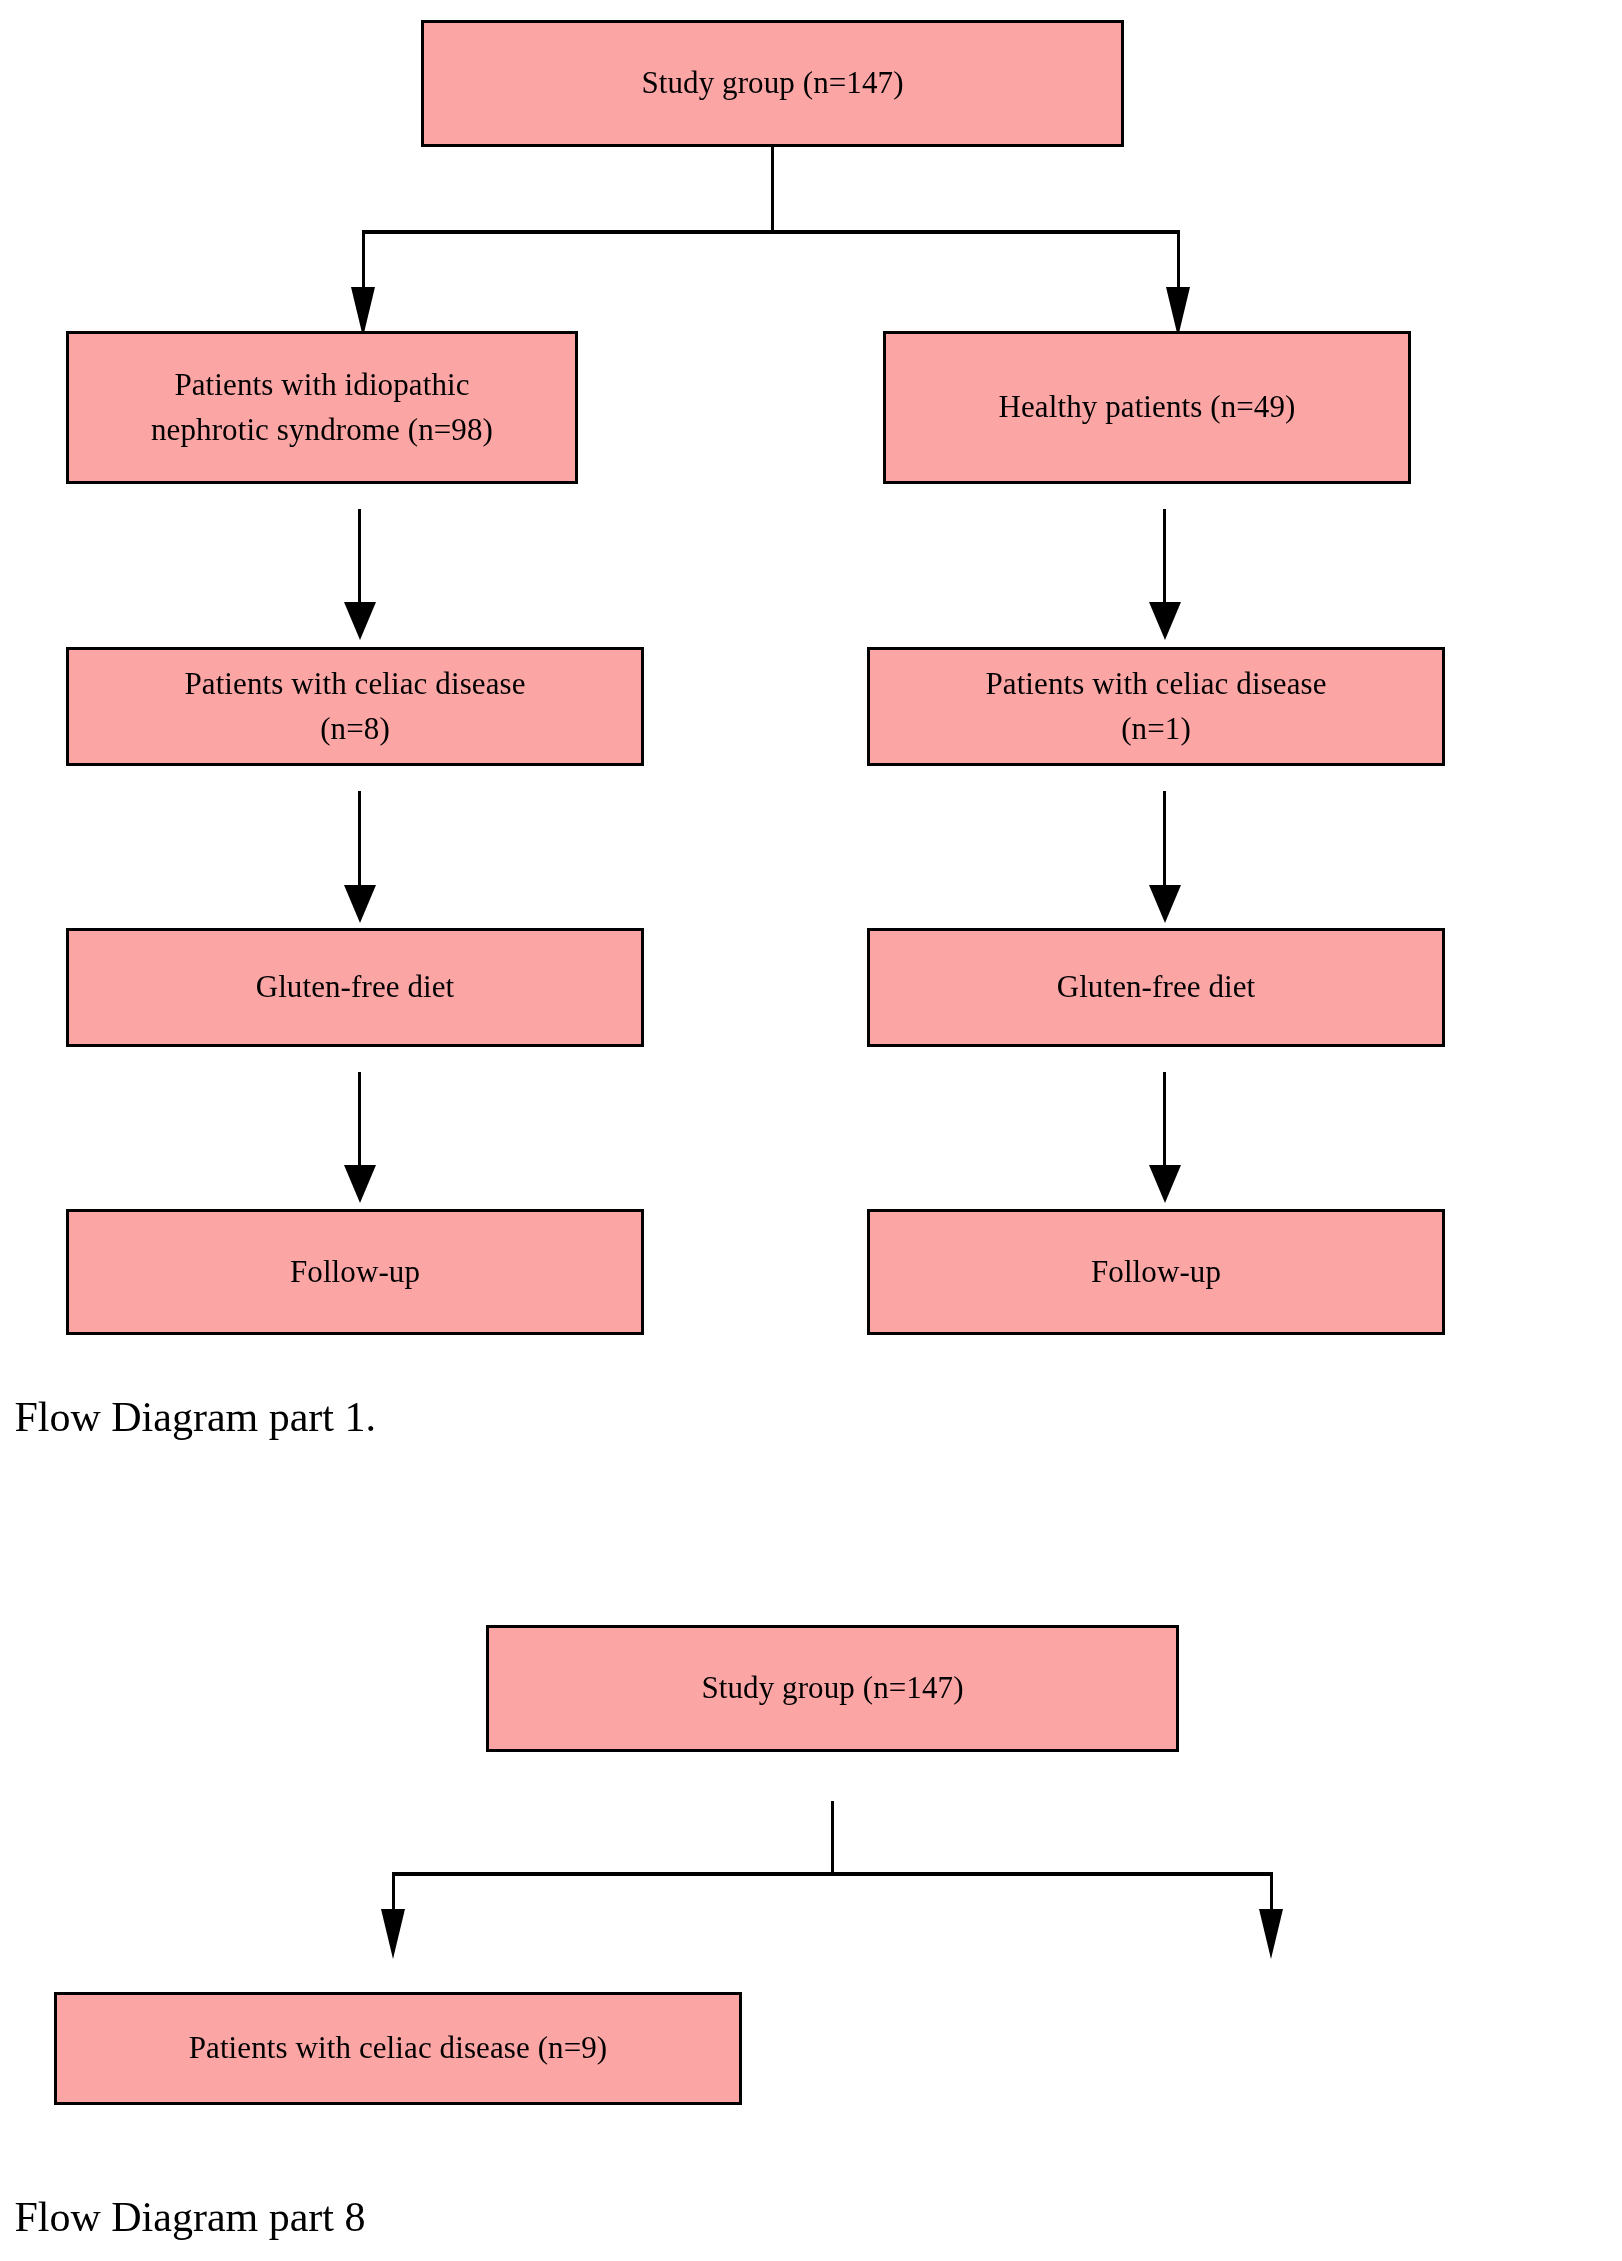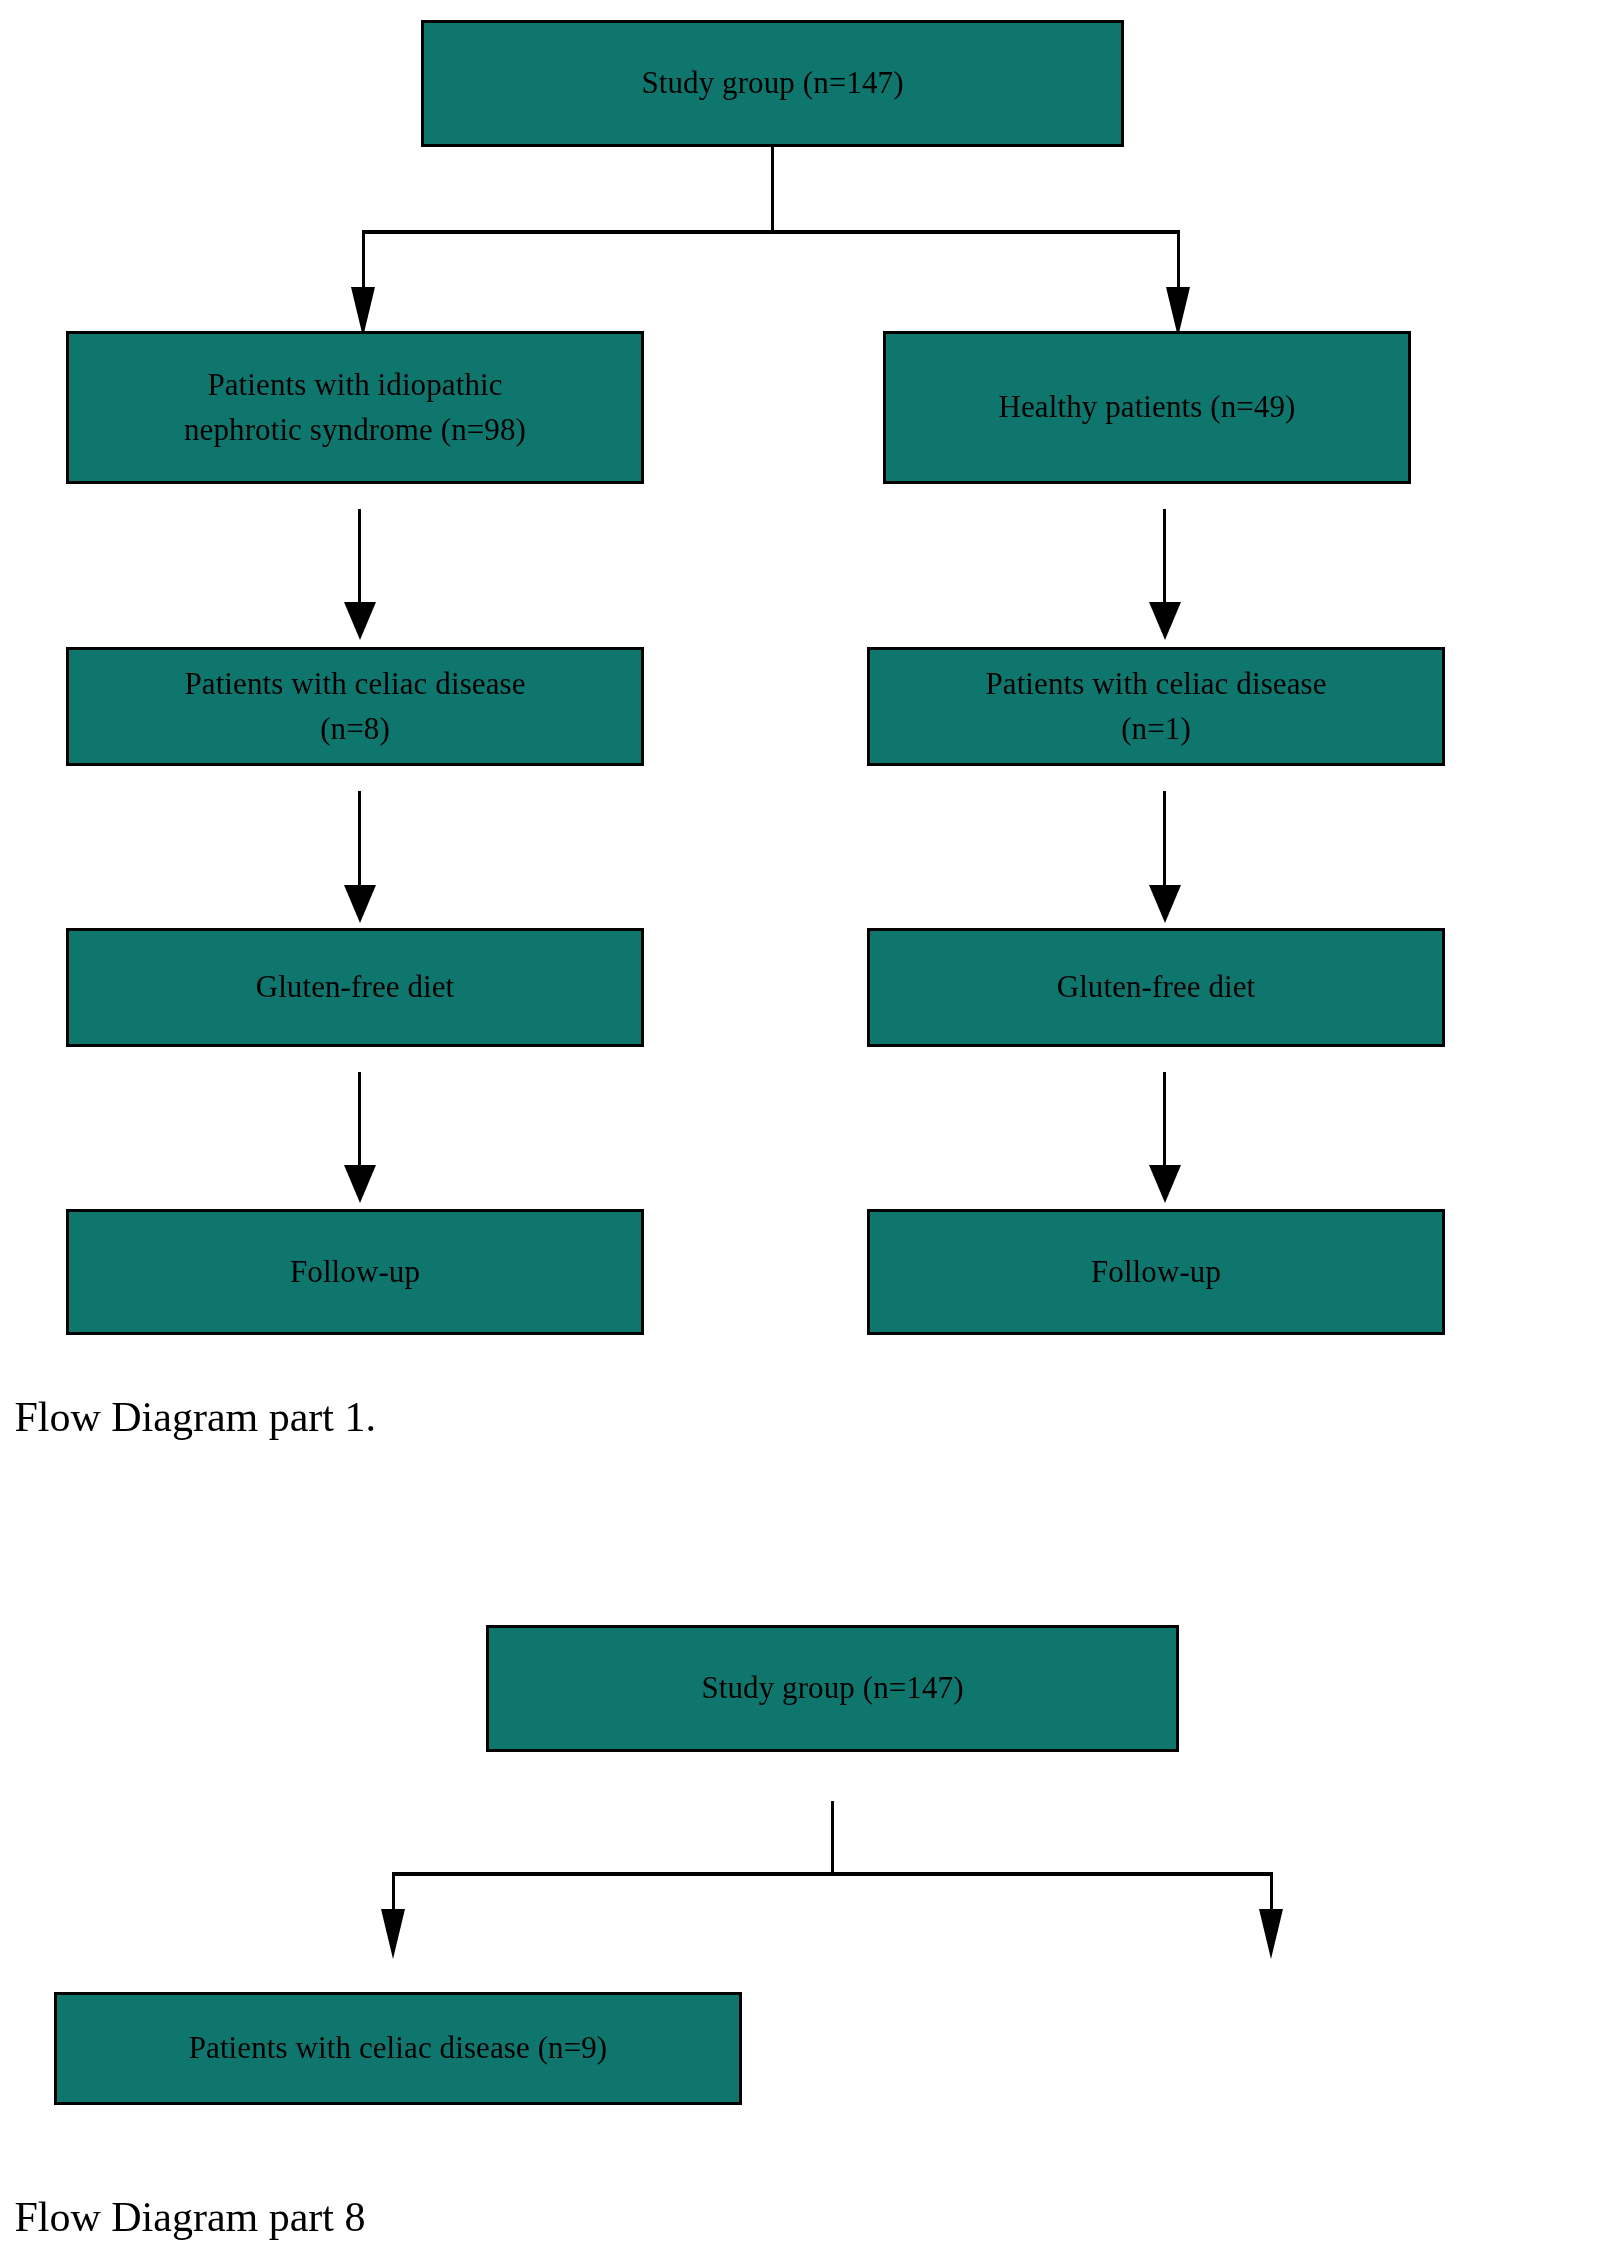--- a/index.html
+++ b/index.html
@@ -17,21 +17,21 @@
     width: 1623px;
     height: 2261px;
     background: #ffffff;
     overflow: hidden;
   }
 
   
   .node {
     position: absolute;
     box-sizing: border-box;
-    background: #0f766e;
+    background: #fca5a5;
     border: 3.4px solid #000000;
     display: flex;
     align-items: center;
     justify-content: center;
     text-align: center;
     line-height: 1.42;
     font-size: 31px;
     letter-spacing: 0.1px;
     padding: 1.9px 7.7px;
   }
@@ -81,21 +81,21 @@
     <span class="txt">Study group  (n=147)</span>
   </div>
 
   <div class="vline" style="left:771px; top:147px; width:3.4px; height:85px;"></div>
   <div class="hline" style="left:362px; top:230px; width:818px; height:3.8px;"></div>
   <div class="vline" style="left:362px; top:230px; width:2.9px; height:59px;"></div>
   <div class="vline" style="left:1177px; top:230px; width:2.9px; height:59px;"></div>
   <div class="arrowhead slim" style="left:351px; top:287px;"></div>
   <div class="arrowhead slim" style="left:1166px; top:287px;"></div>
 
-  <div class="node" style="left:66px; top:331px; width:578px; height:153px;">
+  <div class="node" style="left:66px; top:331px; width:512px; height:153px;">
     <span class="txt">Patients with idiopathic
 nephrotic syndrome (n=98)</span>
   </div>
   <div class="node" style="left:883px; top:331px; width:528px; height:153px;">
     <span class="txt">Healthy patients (n=49)</span>
   </div>
 
   <div class="vline" style="left:358px; top:509px; width:2.9px; height:96px;"></div>
   <div class="arrowhead" style="left:344px; top:602px;"></div>
   <div class="vline" style="left:1163px; top:509px; width:2.9px; height:96px;"></div>

